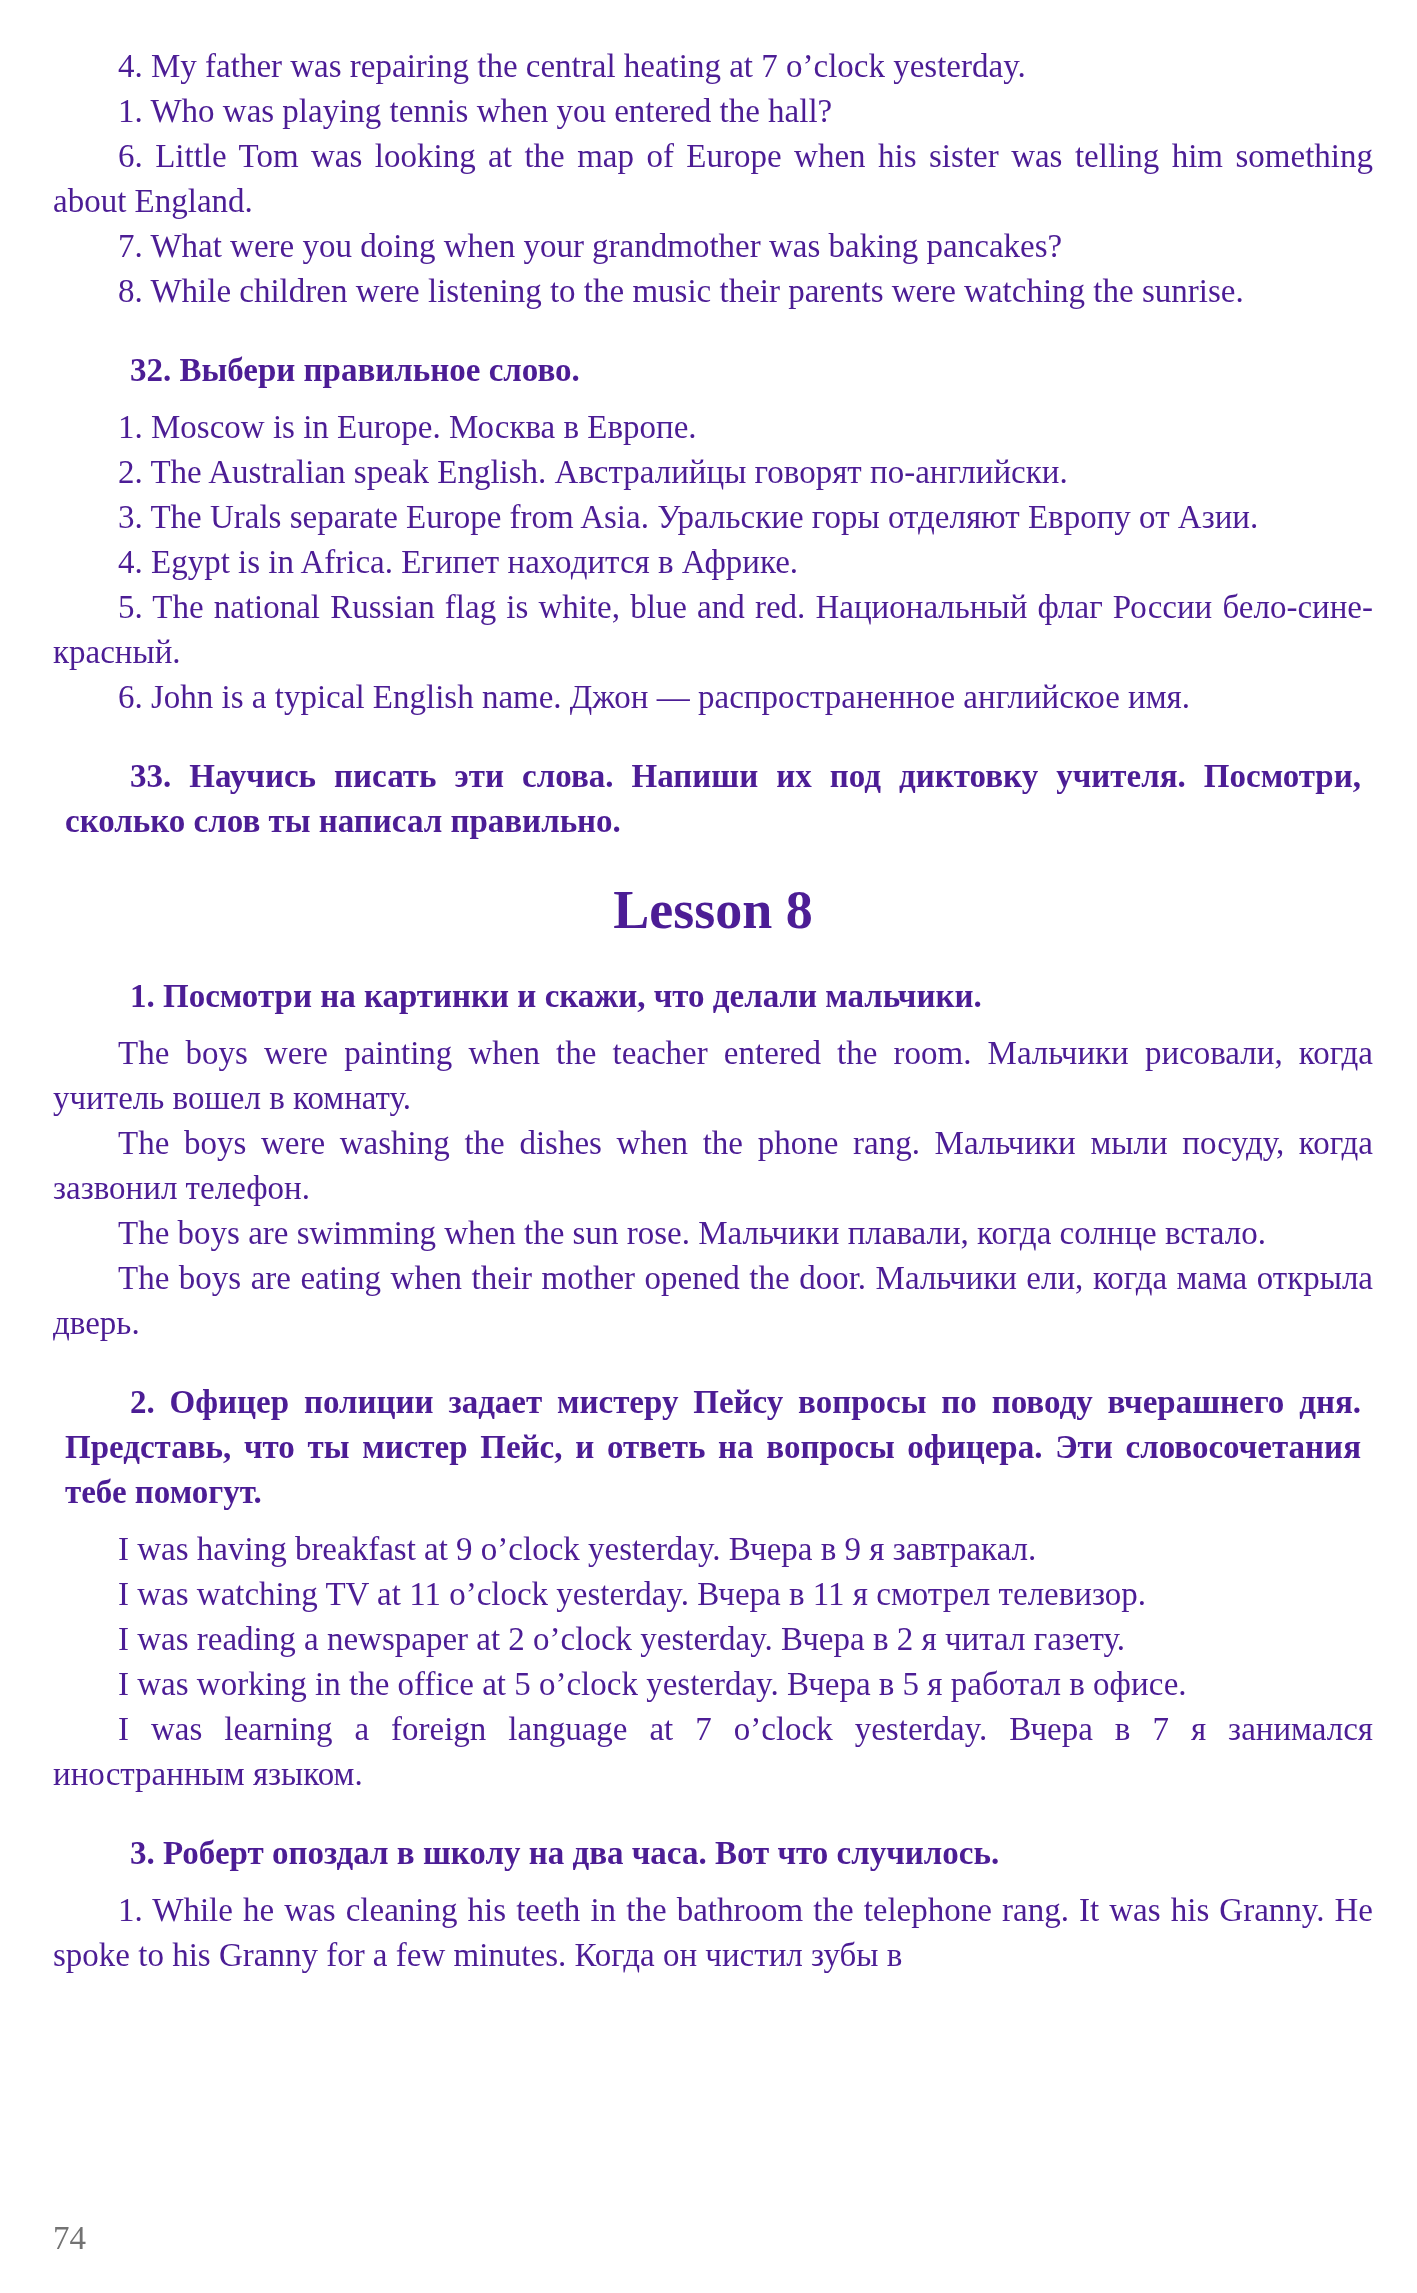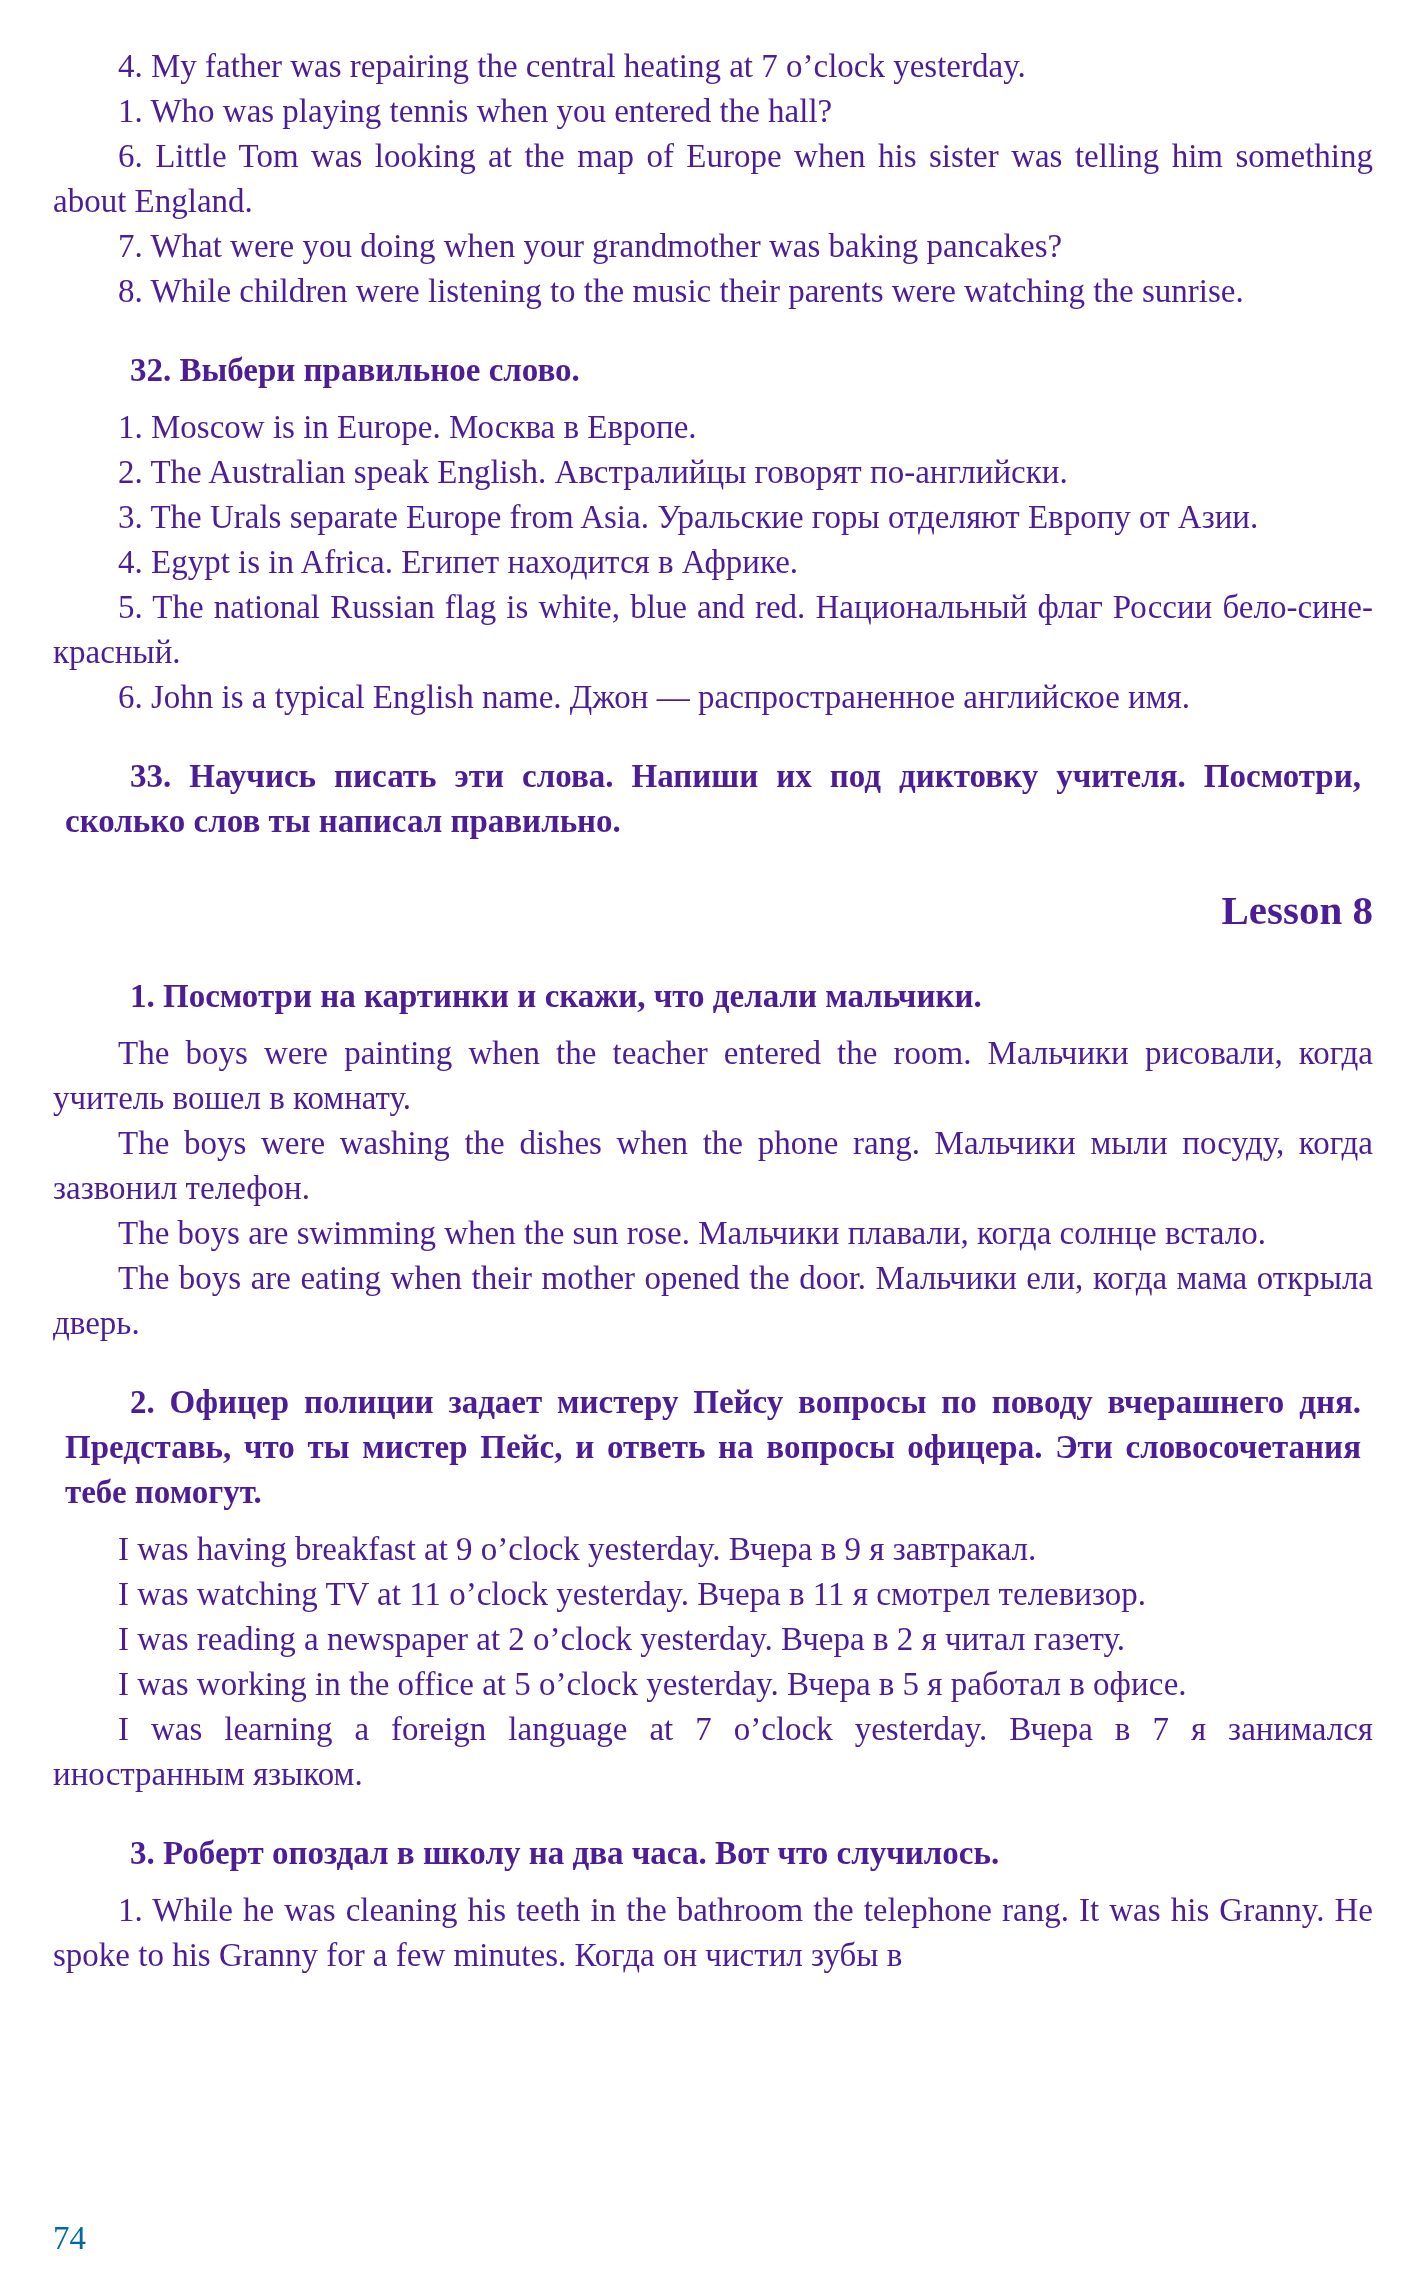--- a/index.html
+++ b/index.html
@@ -5,22 +5,22 @@
   html, body { margin: 0; padding: 0; background: #ffffff; }
   body { width: 1417px; height: 2293px; position: relative; overflow: hidden; }
   .page {
     position: absolute; left: 53px; top: 44px; width: 1320px;
     font-family: "Liberation Serif", serif; color: #4c1d95;
     font-size: 33px; line-height: 45px;
   }
   .p { text-indent: 65px; text-align: justify; margin: 0; }
   .h { font-weight: bold; text-indent: 65px; text-align: justify; margin: 12px; }
   .gap { height: 22px; }
-  .title { text-align: right; font-weight: bold; font-size: 41px; line-height: 60px; margin: 36px 0 34px 0; }
-  .pagenum { position: absolute; left: 53px; top: 2220px; font-family: "Liberation Serif", serif; font-size: 33px; color: #0369a1; }
+  .title { text-align: center; font-weight: bold; font-size: 54px; line-height: 60px; margin: 36px 0 34px 0; }
+  .pagenum { position: absolute; left: 53px; top: 2220px; font-family: "Liberation Serif", serif; font-size: 33px; color: #737373; }
 </style>
 </head>
 <body>
 
 <div class="page">
   <p class="p">4. My father was repairing the central heating at 7 o’clock yesterday.</p>
   <p class="p">1. Who was playing tennis when you entered the hall?</p>
   <p class="p">6. Little Tom was looking at the map of Europe when his sister was telling him something about England.</p>
   <p class="p">7. What were you doing when your grandmother was baking pancakes?</p>
   <p class="p">8. While children were listening to the music their parents were watching the sunrise.</p>

